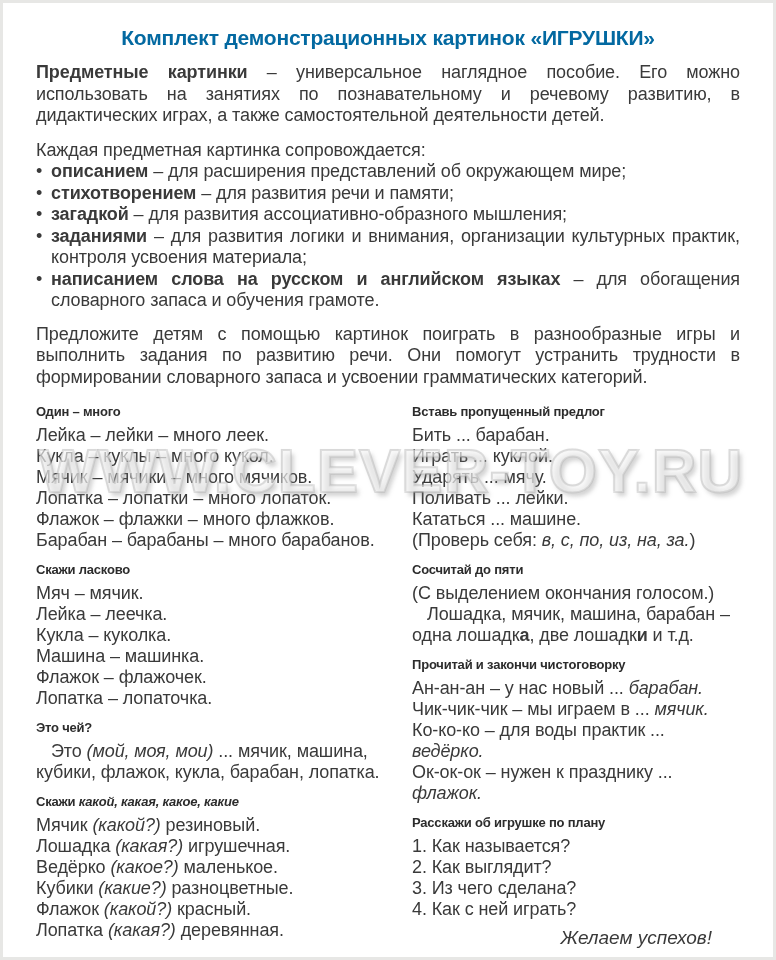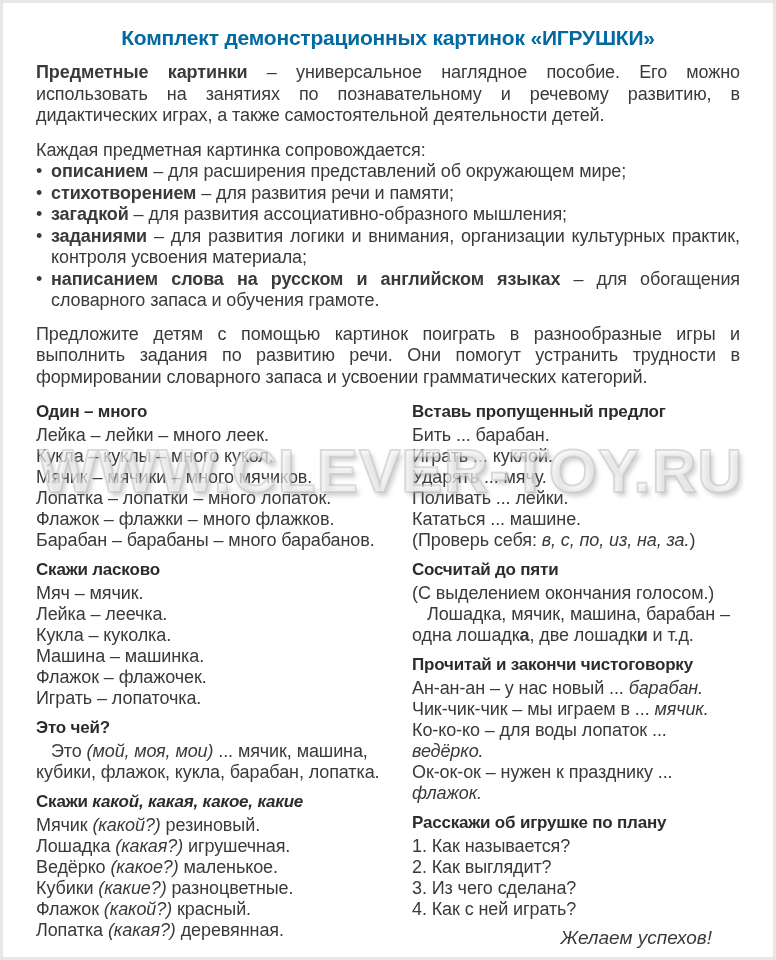--- a/index.html
+++ b/index.html
@@ -36,21 +36,21 @@
     text-align: justify;
   }
   .dot { display: inline-block; width: 15px; text-indent: 0; }
   .columns {
     display: flex; gap: 22px;
     margin: 11px 33px 0 33px;
   }
   .col-left { width: 354px; flex: none; }
   .col-right { flex: 1; min-width: 0; }
   .sec-head {
-    font-size: 17px; font-weight: bold; color: #2c2c2c;
+    font-size: 13px; font-weight: bold; color: #2c2c2c;
     margin: 8px 0 3px 0;
     line-height: 21px;
     letter-spacing: -0.2px;
   }
   .sec:first-child .sec-head { margin-top: 2px; }
   .line { line-height: 21px; }
   .hang { text-indent: 15px; }
   .closing {
     font-style: italic;
     text-align: right;
@@ -106,21 +106,21 @@
         <div class="line">Барабан – барабаны – много барабанов.</div>
       </div>
 
       <div class="sec">
         <div class="sec-head">Скажи ласково</div>
         <div class="line">Мяч – мячик.</div>
         <div class="line">Лейка – леечка.</div>
         <div class="line">Кукла – куколка.</div>
         <div class="line">Машина – машинка.</div>
         <div class="line">Флажок – флажочек.</div>
-        <div class="line">Играть – лопаточка.</div>
+        <div class="line">Лопатка – лопаточка.</div>
       </div>
 
       <div class="sec">
         <div class="sec-head">Это чей?</div>
         <div class="line hang"><span>Это </span><span class="it">(мой, моя, мои)</span><span> ... мячик, машина, кубики, флажок, кукла, барабан, лопатка.</span></div>
       </div>
 
       <div class="sec">
         <div class="sec-head"><span>Скажи </span><span class="bit">какой, какая, какое, какие</span></div>
         <div class="line"><span>Мячик </span><span class="it">(какой?)</span><span> резиновый.</span></div>
@@ -146,21 +146,21 @@
       <div class="sec">
         <div class="sec-head">Сосчитай до пяти</div>
         <div class="line">(С выделением окончания голосом.)</div>
         <div class="line hang"><span>Лошадка, мячик, машина, барабан – одна лошадк</span><span class="b">а</span><span>, две лошадк</span><span class="b">и</span><span> и т.д.</span></div>
       </div>
 
       <div class="sec">
         <div class="sec-head">Прочитай и закончи чистоговорку</div>
         <div class="line"><span>Ан-ан-ан – у нас новый ... </span><span class="it">барабан.</span></div>
         <div class="line"><span>Чик-чик-чик – мы играем в ... </span><span class="it">мячик.</span></div>
-        <div class="line"><span>Ко-ко-ко – для воды лопаток ... </span><span class="it">ведёрко.</span></div>
+        <div class="line"><span>Ко-ко-ко – для воды практик ... </span><span class="it">ведёрко.</span></div>
         <div class="line"><span>Ок-ок-ок – нужен к празднику ... </span><span class="it">флажок.</span></div>
       </div>
 
       <div class="sec">
         <div class="sec-head">Расскажи об игрушке по плану</div>
         <div class="line">1. Как называется?</div>
         <div class="line">2. Как выглядит?</div>
         <div class="line">3. Из чего сделана?</div>
         <div class="line">4. Как с ней играть?</div>
         <div class="closing">Желаем успехов!</div>

